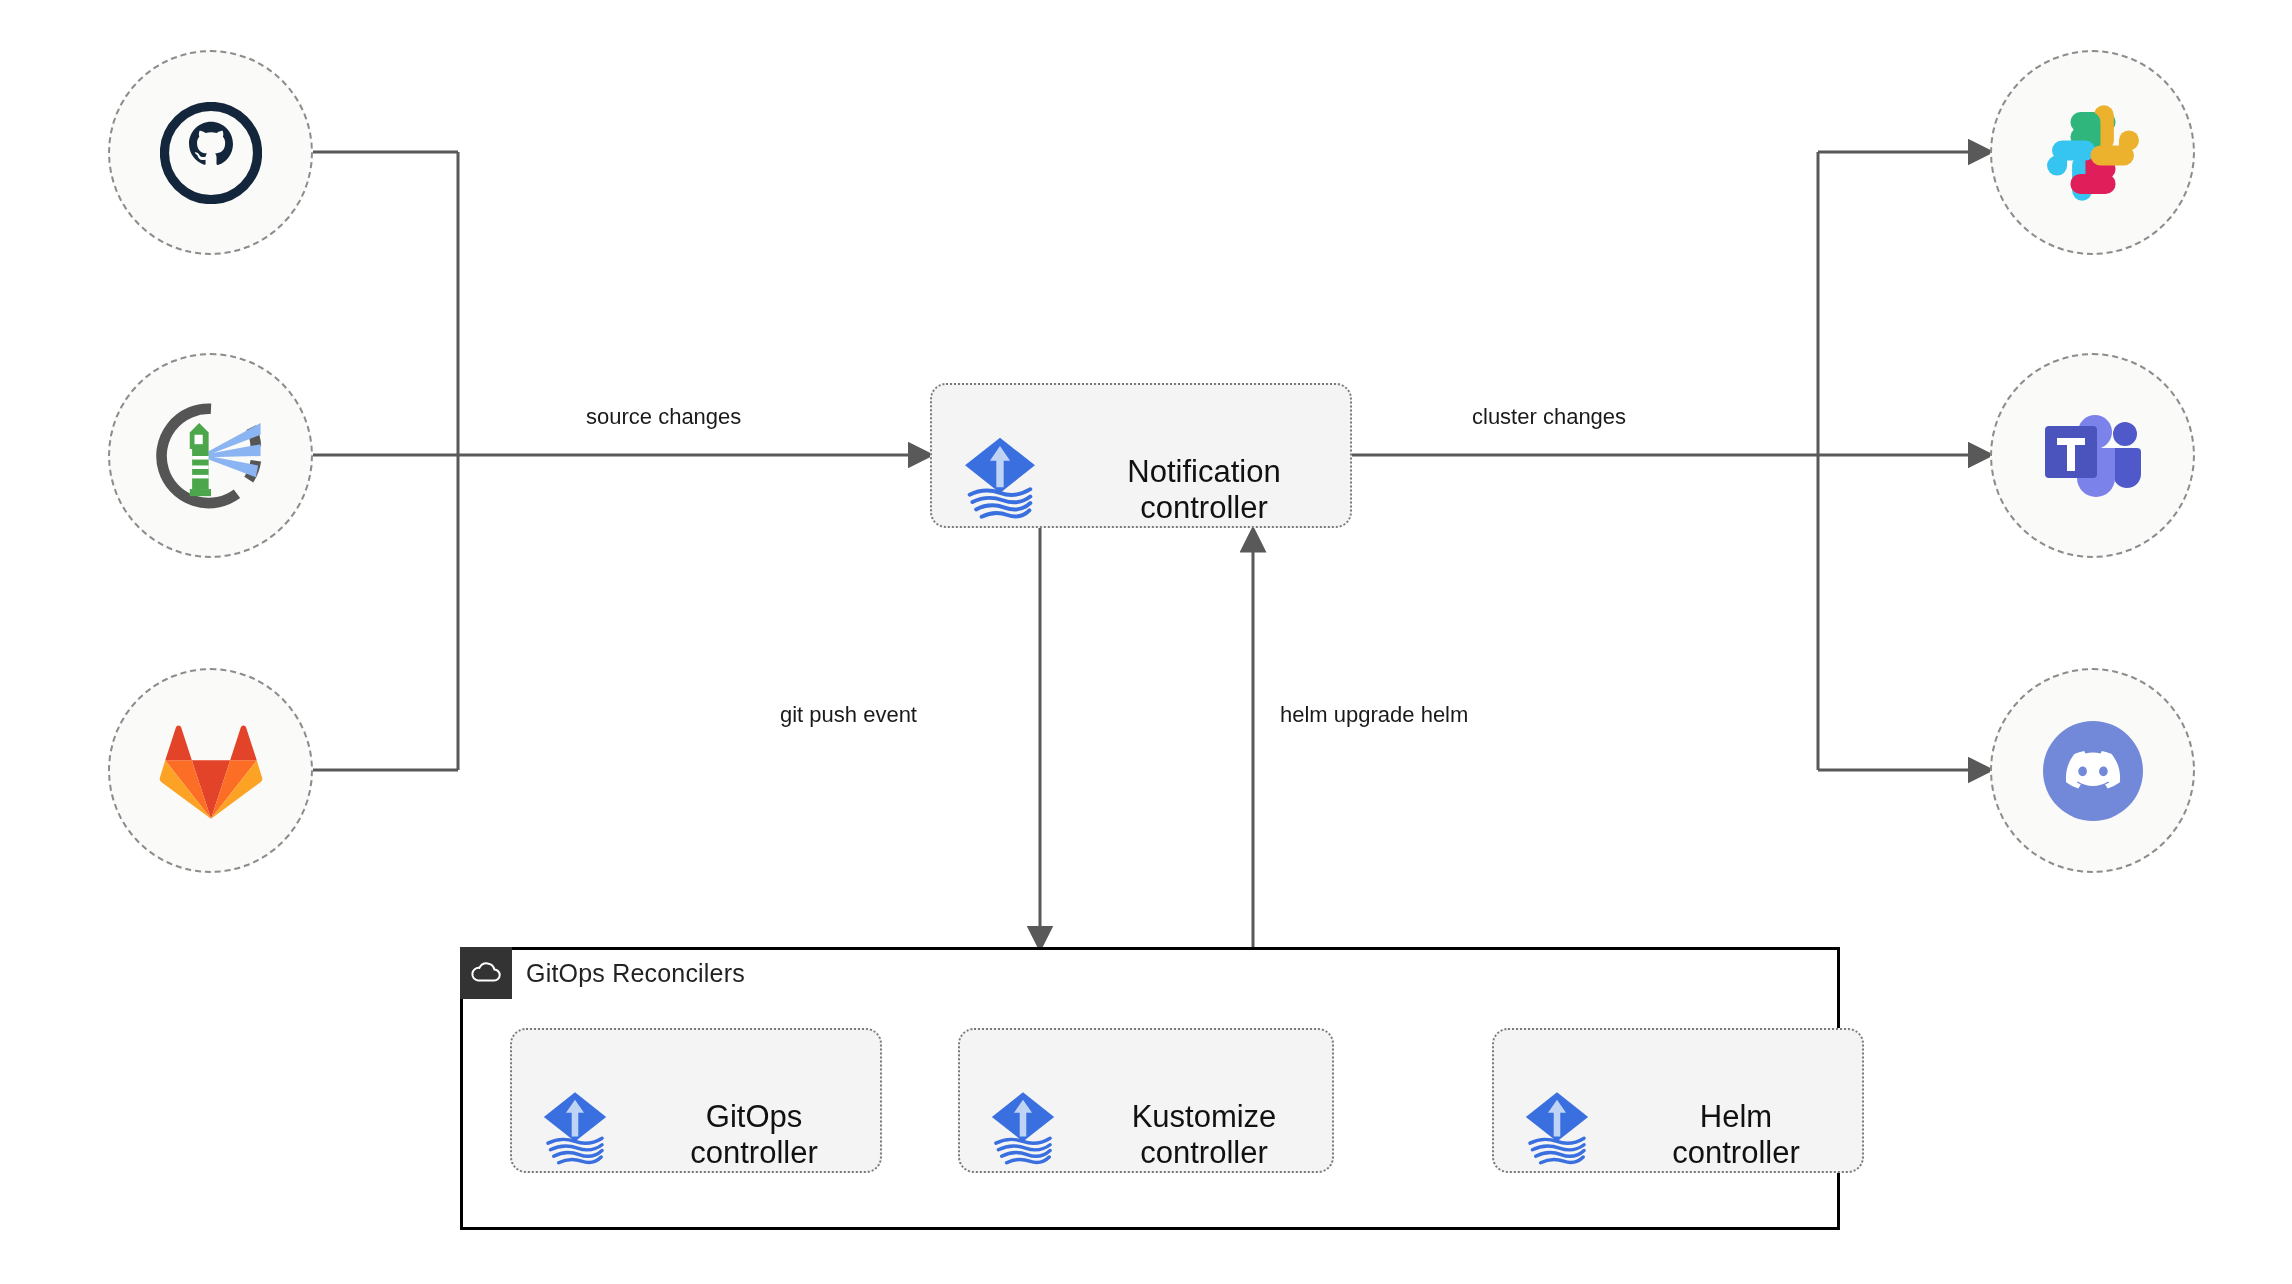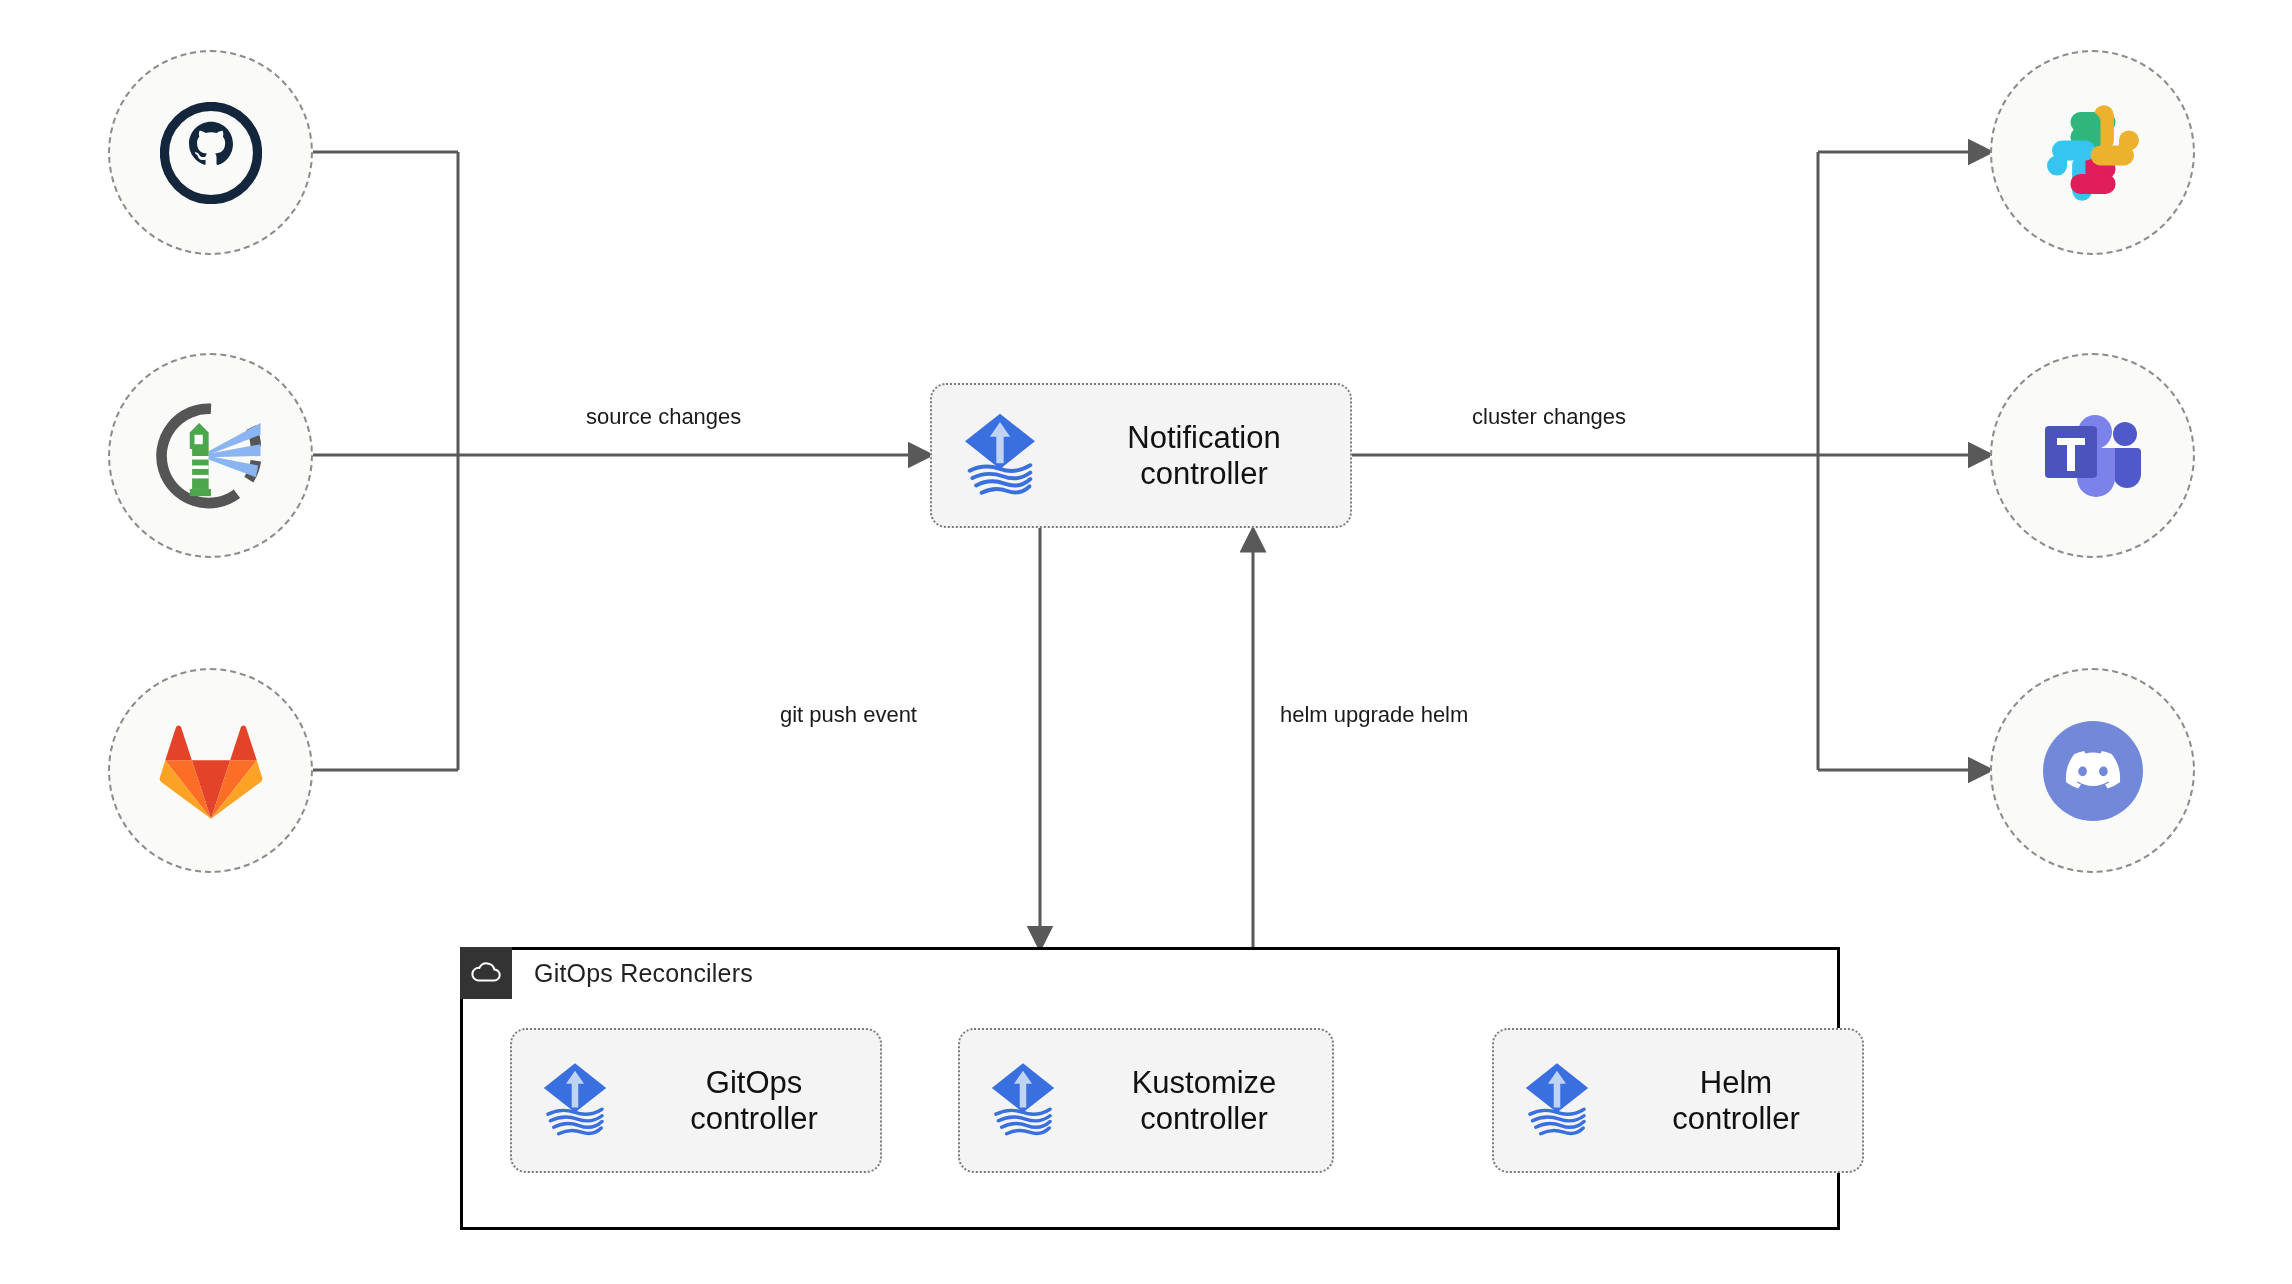--- a/index.html
+++ b/index.html
@@ -25,21 +25,21 @@
   }
   .circle-node svg{display:block;}
 
   
   .ctrl-box{
     position:absolute;
     background:#f4f4f4;
     border:2px dotted #7a7a7a;
     border-radius:16px;
     box-sizing:border-box;
-    display:flex;align-items:center;
+    display:flex;align-items:flex-end;
     padding:0 14px 0 22px;
     gap:26px;
   }
   .ctrl-label{
     font-size:31px;line-height:1.16;
     color:#111;text-align:center;
     flex:1;
     white-space:pre-line;
   }
   .flux-mark{flex:0 0 auto;display:block;}
@@ -47,21 +47,21 @@
   
   #gitops-container{
     position:absolute;
     border:3px solid #000;
     background:#ffffff;
     box-sizing:border-box;
   }
   #gitops-header{
     position:absolute;
     display:flex;align-items:center;
-    gap:22px;
+    gap:14px;
   }
   #gitops-badge{
     width:52px;height:52px;
     background:#333333;
     display:flex;align-items:center;justify-content:center;
     flex:0 0 auto;
   }
   #gitops-title{
     font-size:25px;color:#222;letter-spacing:.2px;
   }

